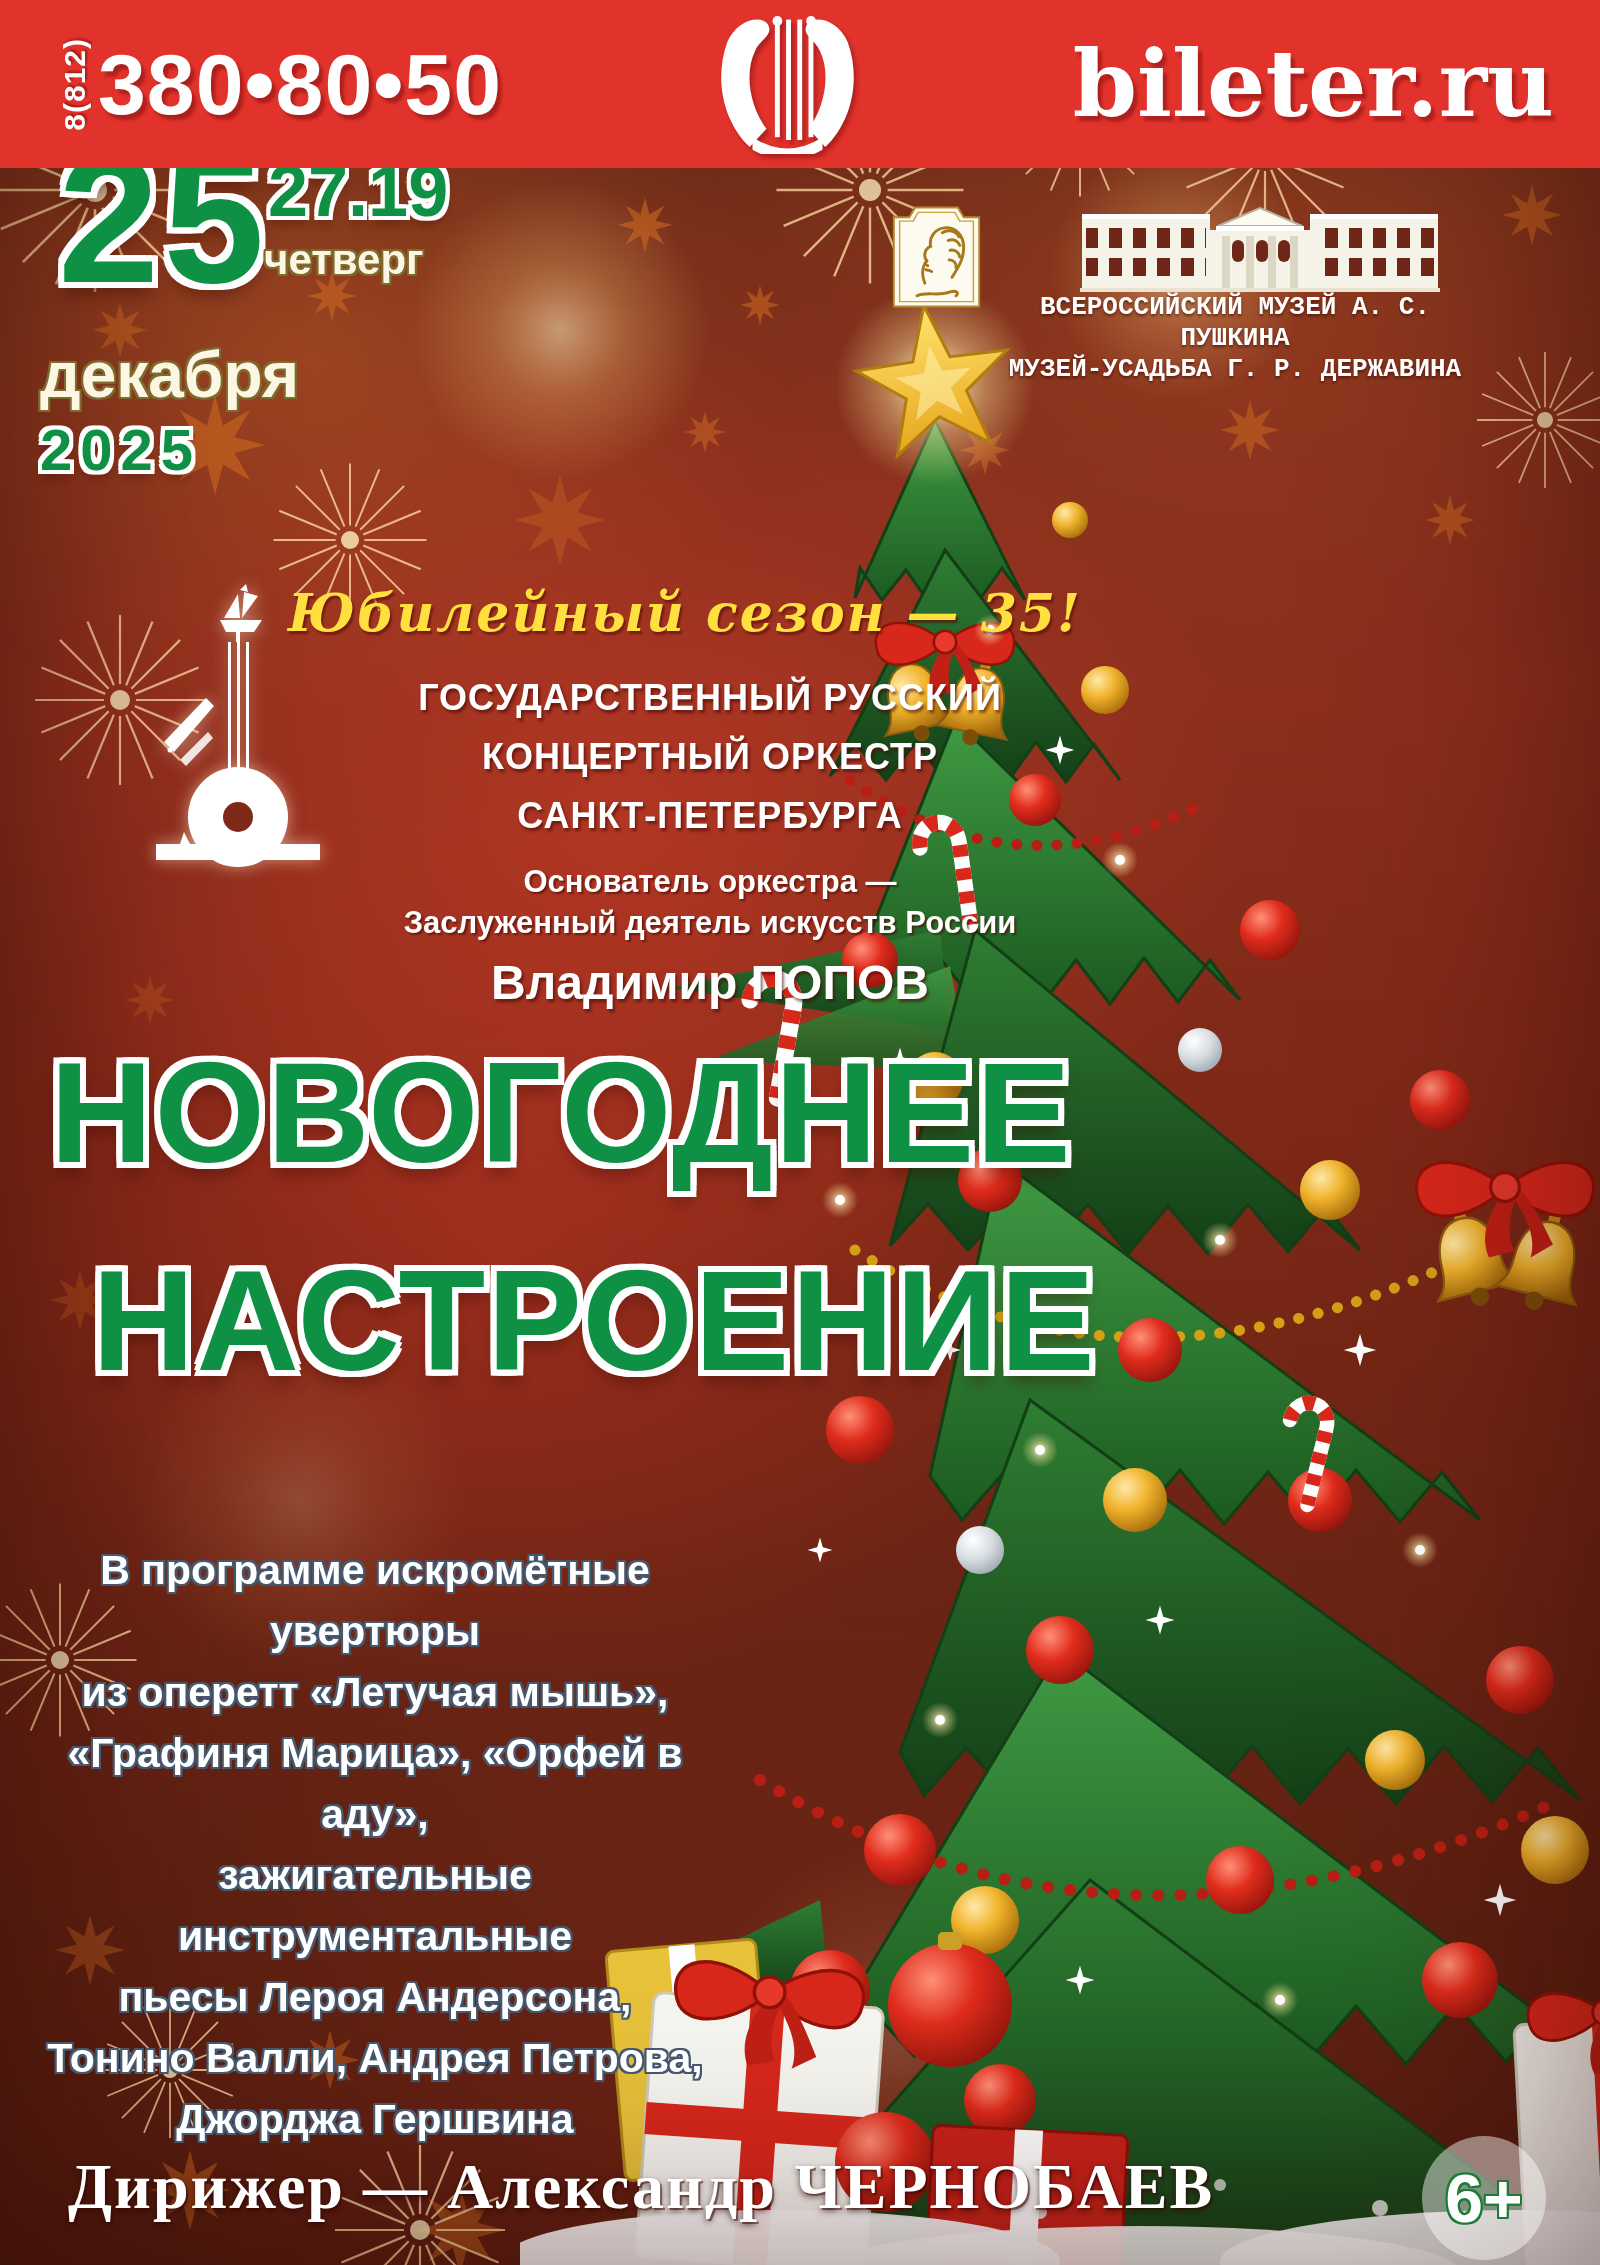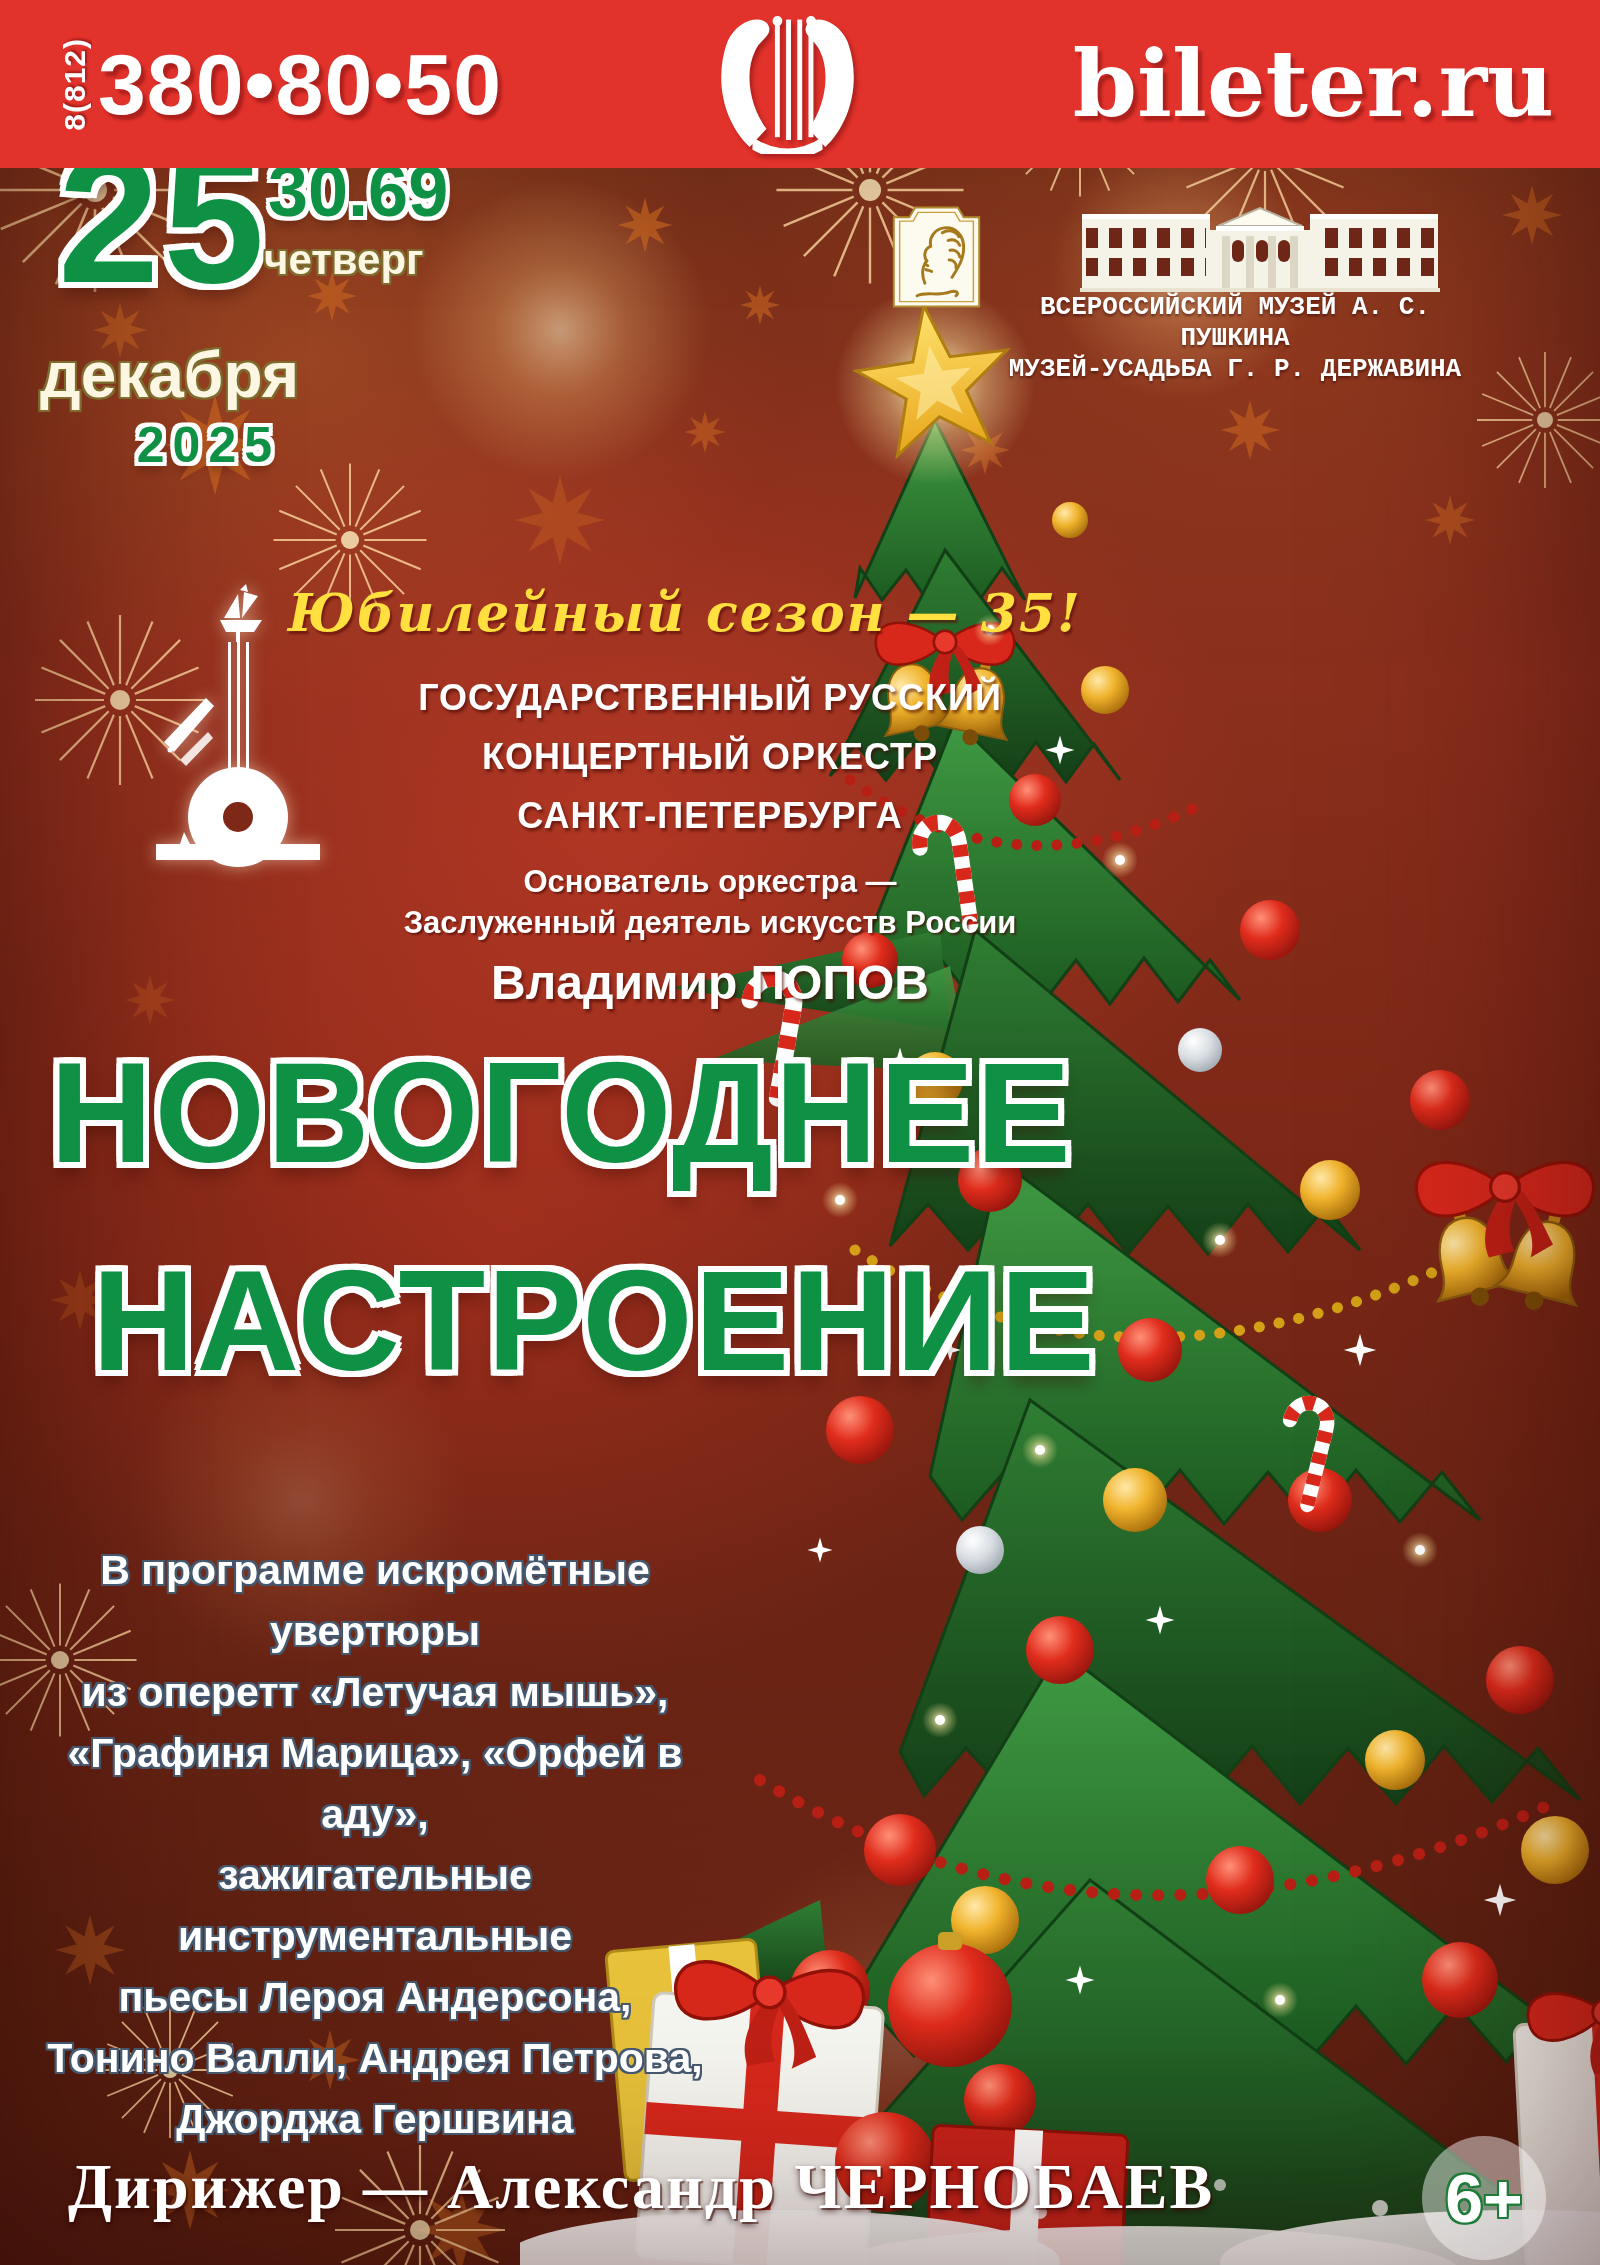--- a/index.html
+++ b/index.html
@@ -41,22 +41,22 @@
   .on-sm{text-shadow:-2px -2px 0 #45586e,-2px 0 0 #45586e,-2px 2px 0 #45586e,0 -2px 0 #45586e,
     0 2px 0 #45586e,2px -2px 0 #45586e,2px 0 0 #45586e,2px 2px 0 #45586e;}
 
   
   .day{position:absolute;left:58px;top:128px;z-index:4;font-size:182px;font-weight:bold;line-height:1;
     color:#0e9144;letter-spacing:4px;}
   .time{position:absolute;left:268px;top:150px;z-index:4;font-size:72px;font-weight:bold;color:#0e9144;}
   .weekday{position:absolute;left:264px;top:236px;z-index:4;font-size:42px;font-weight:bold;color:#fdf6e3;}
   .month{position:absolute;left:40px;top:338px;width:240px;text-align:center;z-index:4;
     font-size:64px;font-weight:bold;color:#fdf6e3;}
-  .year{position:absolute;left:40px;top:416px;width:240px;text-align:right;z-index:4;
-    font-size:50px;font-weight:bold;color:#0e9144;letter-spacing:8px;}
+  .year{position:absolute;left:40px;top:416px;width:240px;text-align:left;z-index:4;
+    font-size:58px;font-weight:bold;color:#0e9144;letter-spacing:8px;}
 
   
   .emblem{position:absolute;left:888px;top:203px;z-index:4;}
   .building{position:absolute;left:1080px;top:196px;z-index:4;}
   .venue-text{position:absolute;left:985px;top:292px;width:500px;z-index:4;text-align:center;
     font-family:Liberation Mono, monospace;color:#fff;text-shadow:0 2px 3px rgba(50,8,4,.6);}
   .venue-l1,.venue-l2{font-size:26px;font-weight:bold;line-height:31px;}
   .venue-addr{font-size:24px;line-height:30px;margin-top:4px;}
 
   
@@ -360,21 +360,21 @@
       <rect x="72" y="4" width="3.5" height="86" fill="#fff"></rect>
         <rect x="80" y="6" width="3.5" height="82" fill="#fff"></rect>
       <path d="M40,88 Q65,104 90,88 L90,97 Q65,111 40,97 Z" fill="#fff"></path>
       <circle cx="57.8" cy="5" r="3.5" fill="#fff"></circle>
         <circle cx="81.8" cy="5" r="3.5" fill="#fff"></circle>
     </svg>
     <span class="site">bileter.ru</span>
   </header>
 
   <div class="day ow-lg">25</div>
-  <div class="time ow-md">30.69</div>
+  <div class="time ow-md">27.19</div>
   <div class="weekday og-sm">четверг</div>
   <div class="month og-sm">декабря</div>
   <div class="year ow-md">2025</div>
 
   <svg class="emblem" width="97" height="108" viewBox="0 0 100 110">
     <path d="M6,14 L22,14 L28,4 L72,4 L78,14 L94,14 L94,106 L6,106 Z" fill="#fdfaef" stroke="#b08a2e" stroke-width="2"></path>
     <path d="M12,18 L26,18 L31,9 L69,9 L74,18 L88,18 L88,101 L12,101 Z" fill="none" stroke="#c9a23c" stroke-width="1.5"></path>
     <g stroke="#a5791c" stroke-width="3" fill="none" stroke-linecap="round">
       <path d="M38,82 C34,72 36,64 40,59 C36,54 38,46 44,44 C42,34 49,26 58,25 C70,24 78,33 78,45 C78,58 72,66 66,76"></path>
       <path d="M40,59 C38,61 38,63 41,64 M39,68 C42,69 44,69 45,70"></path>

